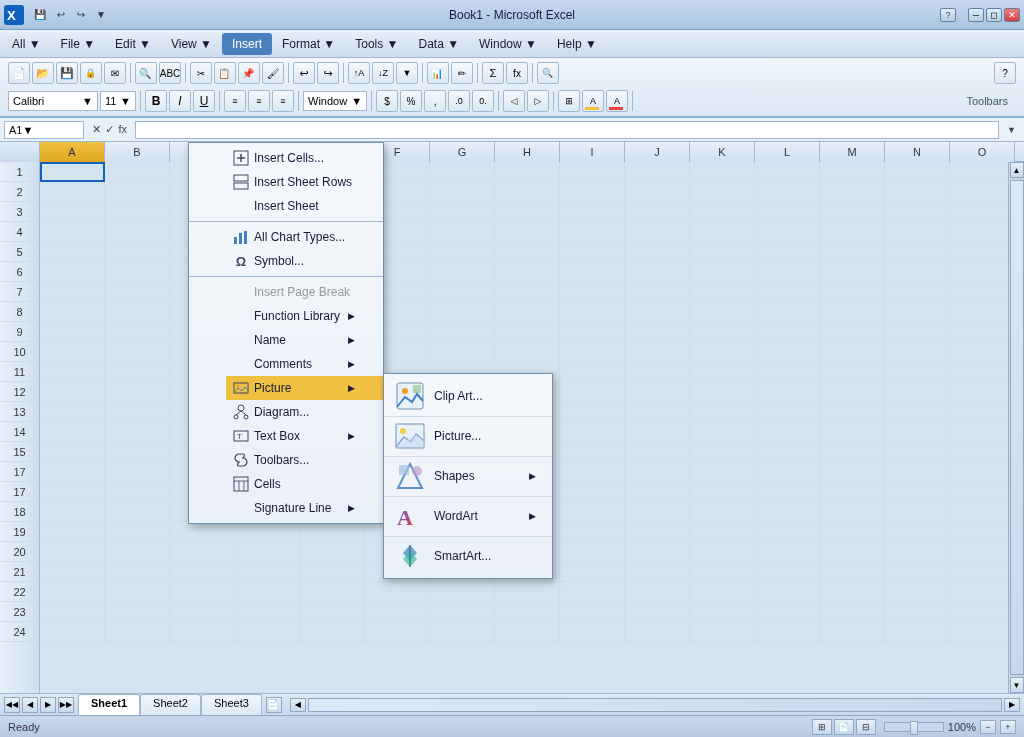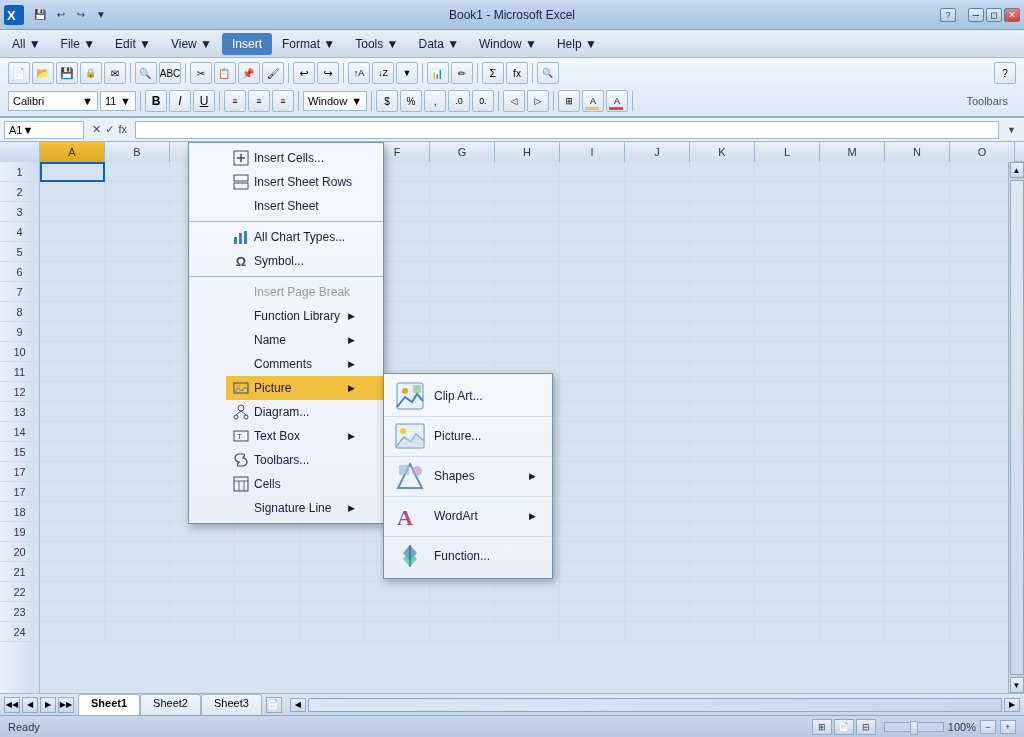--- a/index.html
+++ b/index.html
@@ -991,21 +991,21 @@
             <span class="menu-arrow">▶</span>
           </div>
           <div class="submenu2-item">
             <span class="submenu2-icon">
               <svg width="30" height="30" viewBox="0 0 30 30">
                 <polygon points="15,4 22,12 15,20 8,12" fill="#5090c0" opacity="0.8"></polygon>
                 <polygon points="15,10 22,18 15,26 8,18" fill="#40c0a0" opacity="0.7"></polygon>
                 <line x1="15" y1="4" x2="15" y2="26" stroke="#305080" stroke-width="1"></line>
               </svg>
             </span>
-            <span>Function...</span>
+            <span>SmartArt...</span>
           </div>
         </div>
       </div>
       <div class="menu-item">
         <span class="menu-item-icon">
           <svg width="16" height="16" viewBox="0 0 16 16">
             <circle cx="8" cy="4" r="3" fill="none" stroke="#446" stroke-width="1"></circle>
             <circle cx="3" cy="13" r="2" fill="none" stroke="#446" stroke-width="1"></circle>
             <circle cx="13" cy="13" r="2" fill="none" stroke="#446" stroke-width="1"></circle>
             <line x1="8" y1="7" x2="3" y2="11" stroke="#446" stroke-width="1"></line>

